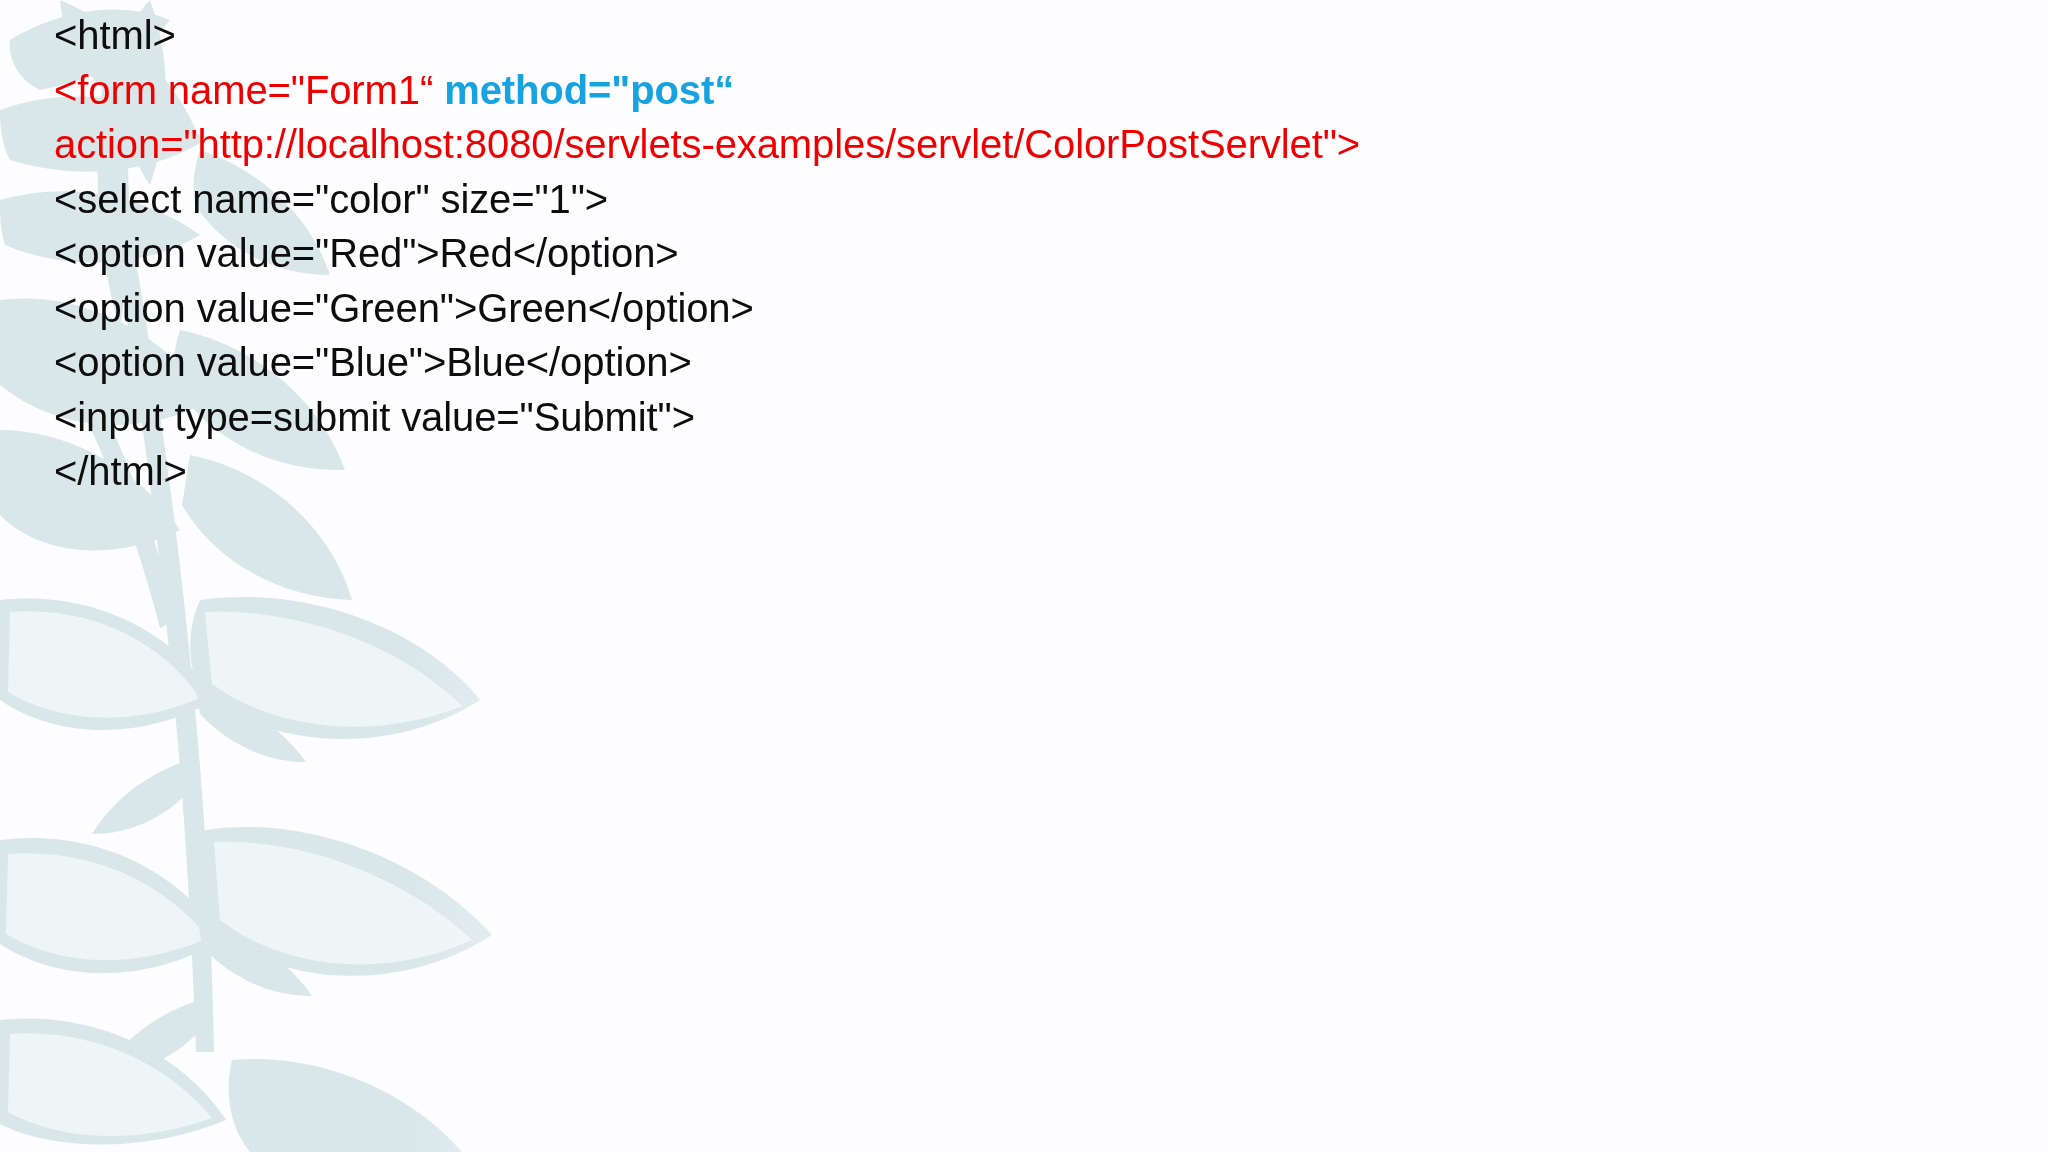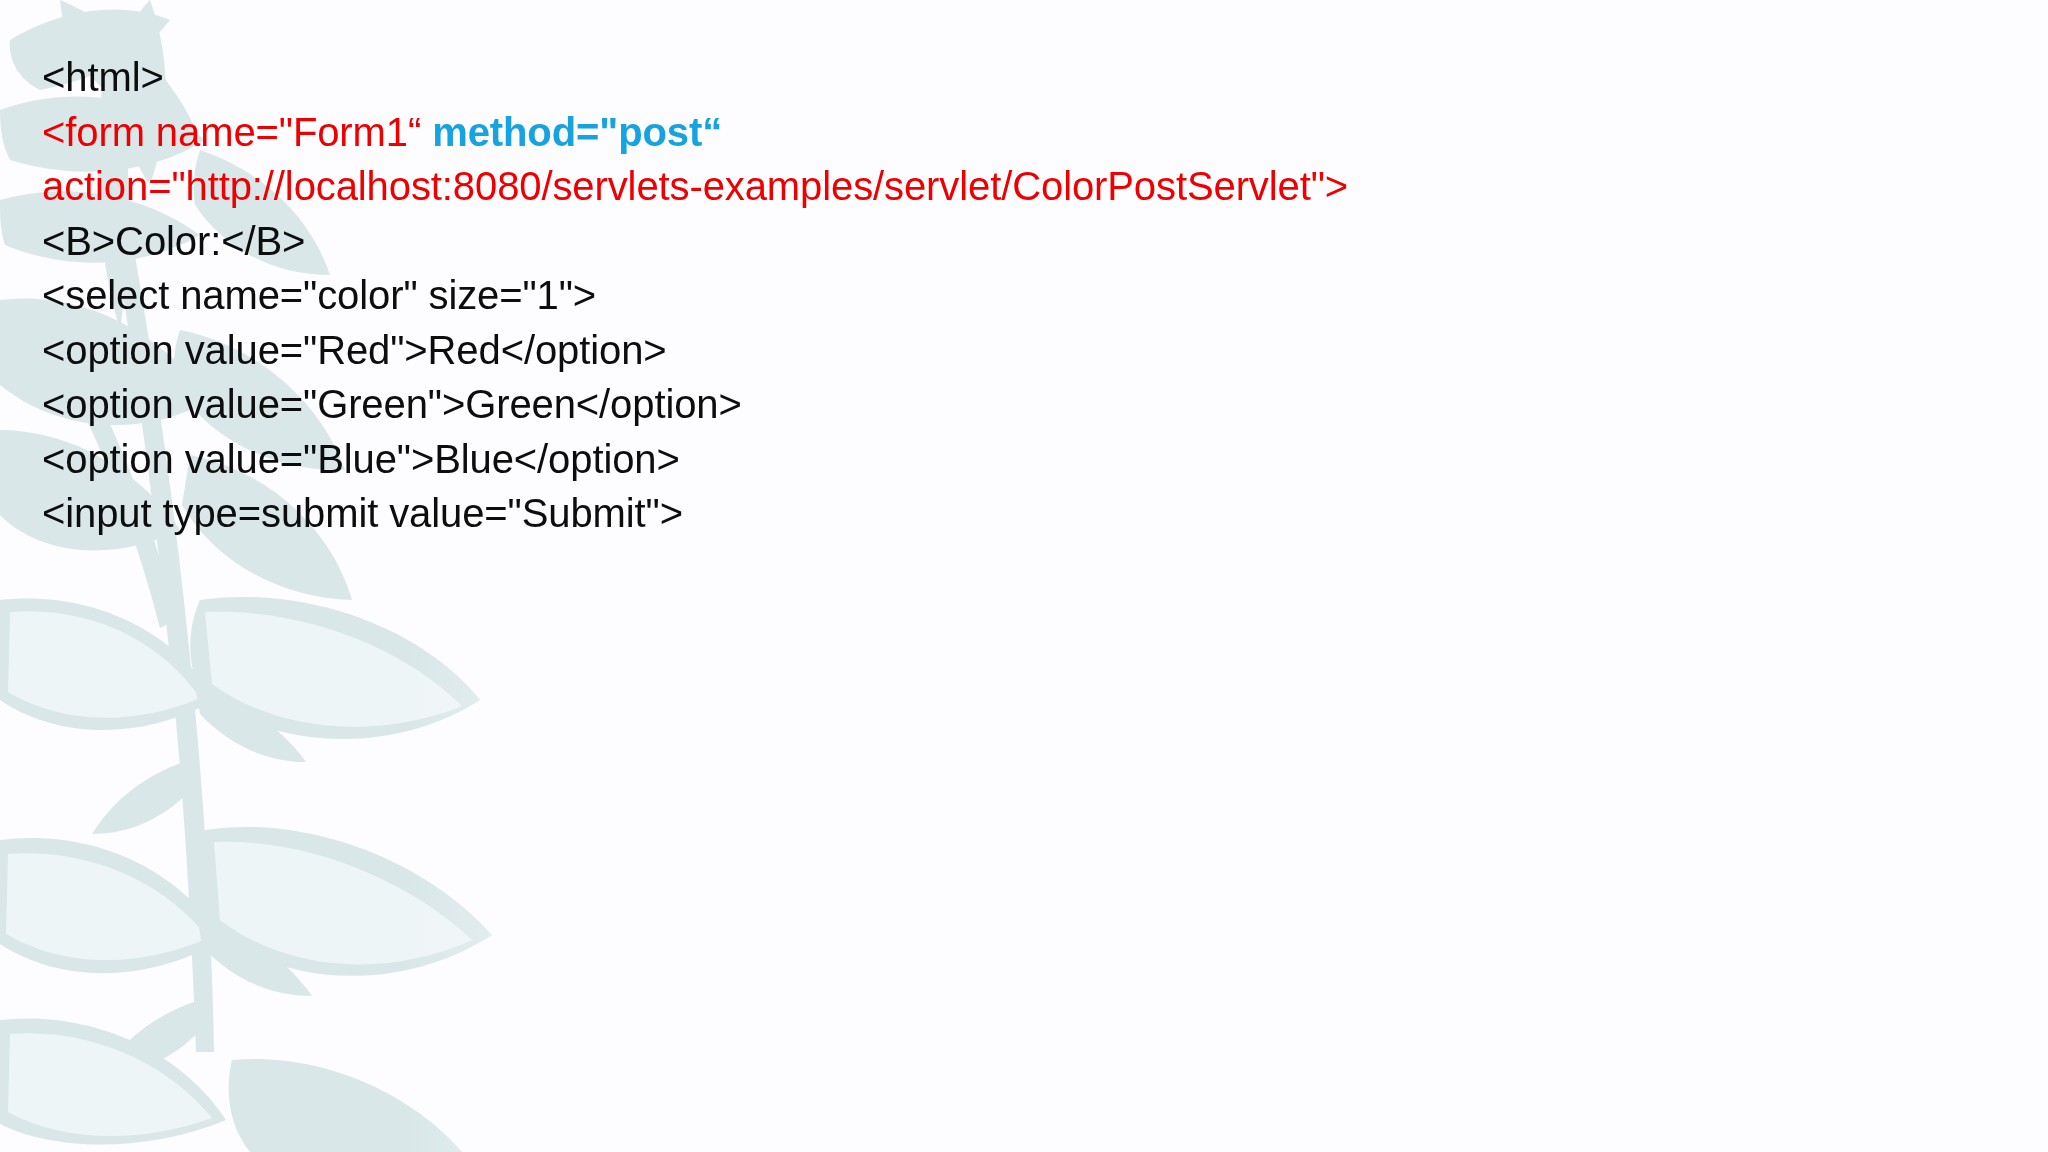--- a/index.html
+++ b/index.html
@@ -43,25 +43,24 @@
     background: linear-gradient(to right,
         rgba(253,253,255,0.00) 0%,
         rgba(253,253,255,0.00) 52%,
         rgba(253,253,255,0.55) 76%,
         rgba(253,253,255,1.00) 100%);
   }
 
   
   #code-block {
     position: absolute;
-    left: 42px;
+    left: 54px;
     top: 8px;
     z-index: 3;
     width: 1980px;
-    margin-top: 42px;
   }
   .code-line {
     height: 54.5px;
     line-height: 54.5px;
     font-size: 40px;
     font-weight: 400;
     color: #0d0d0d;
     white-space: pre;
     letter-spacing: -0.1px;
   }
@@ -115,21 +114,21 @@
         <path d="M232,1060 C320,1052 410,1092 462,1152 L250,1152 C230,1128 224,1092 232,1060 Z"></path>
       </g>
     </svg>
   </div>
   <div id="watermark-fade"></div>
 
   <div id="code-block">
       <div class="code-line"><span>&lt;html&gt;</span></div>
       <div class="code-line"><span class="tok-red">&lt;form name="Form1“ </span><span class="tok-blue">method="post“</span></div>
       <div class="code-line"><span class="tok-red">action="http://localhost:8080/servlets-examples/servlet/ColorPostServlet"&gt;</span></div>
-      <div class="code-line"><span>&lt;B&gt;Color:&lt;/B&gt;</span></div>
       <div class="code-line"><span>&lt;select name="color" size="1"&gt;</span></div>
       <div class="code-line"><span>&lt;option value="Red"&gt;Red&lt;/option&gt;</span></div>
       <div class="code-line"><span>&lt;option value="Green"&gt;Green&lt;/option&gt;</span></div>
       <div class="code-line"><span>&lt;option value="Blue"&gt;Blue&lt;/option&gt;</span></div>
       <div class="code-line"><span>&lt;input type=submit value="Submit"&gt;</span></div>
+      <div class="code-line"><span>&lt;/html&gt;</span></div>
     </div>
 
 </div>
 
 </body></html>

